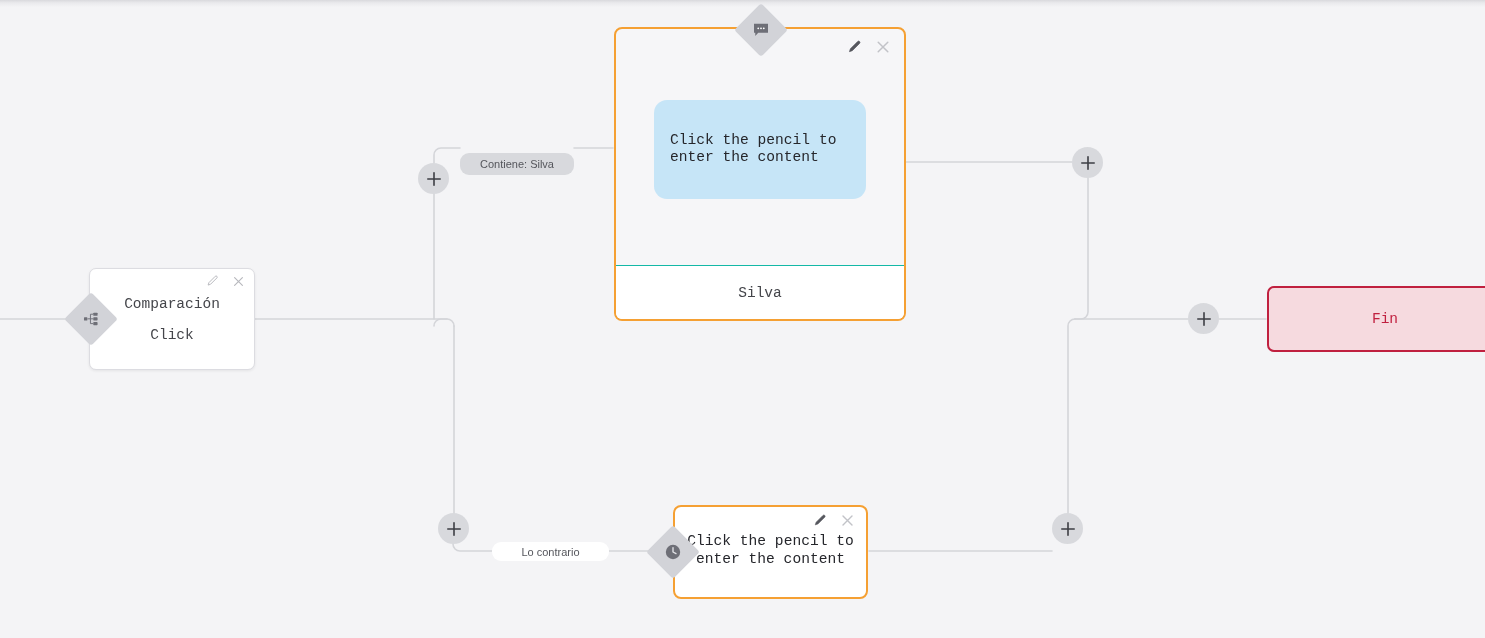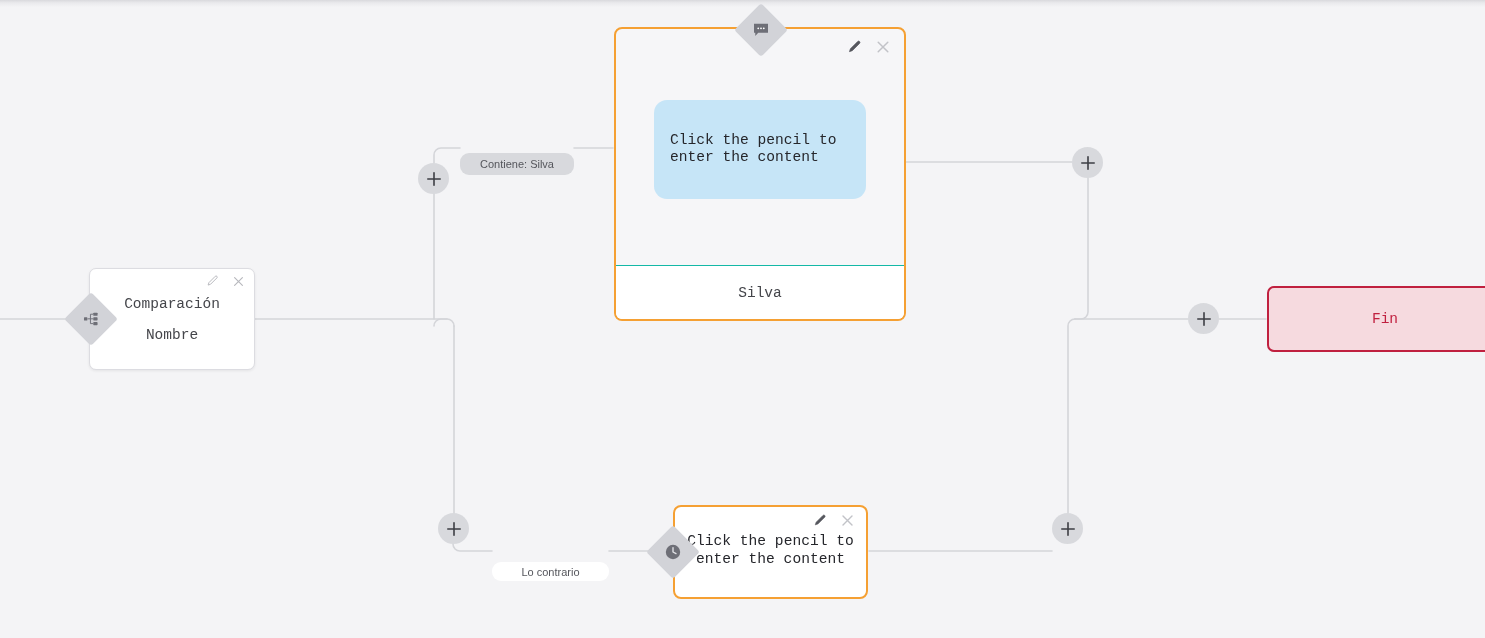--- a/index.html
+++ b/index.html
@@ -165,21 +165,20 @@
   }
   #label-contiene {
     left: 460px; top: 153px;
     width: 114px; height: 22px;
     background: #d8d9dd;
   }
   #label-locontrario {
     left: 492px; top: 542px;
     width: 117px; height: 19px;
     background: #ffffff;
-    margin-top: 20px;
   }
 </style>
 </head>
 <body>
 
 <div id="canvas">
 
   <div id="top-shade"></div>
 
   <svg id="edges" width="1485" height="638">
@@ -219,21 +218,21 @@
         </svg>
       </span>
       <span class="tool-x">
         <svg width="13" height="13" viewBox="0 0 16 16">
           <path d="M3.2 3.2 L12.8 12.8 M12.8 3.2 L3.2 12.8" stroke="#b7b8bd" stroke-width="1.4" stroke-linecap="round"></path>
         </svg>
       </span>
     </div>
     <div class="body">
       <div>Comparación</div>
-      <div>Nombre</div>
+      <div>Click</div>
     </div>
   </div>
 
   <div class="diamond" id="diamond-comparacion">
     <span class="dm-icon">
       <svg width="15" height="15" viewBox="0 0 16 16">
         <rect x="0.5" y="6" width="3.6" height="3.6" rx="0.6" fill="#6e6f77"></rect>
         <rect x="10.4" y="1.2" width="4.6" height="3.4" rx="0.7" fill="#6e6f77"></rect>
         <rect x="10.4" y="6.2" width="4.6" height="3.4" rx="0.7" fill="#6e6f77"></rect>
         <rect x="10.4" y="11.2" width="4.6" height="3.4" rx="0.7" fill="#6e6f77"></rect>

